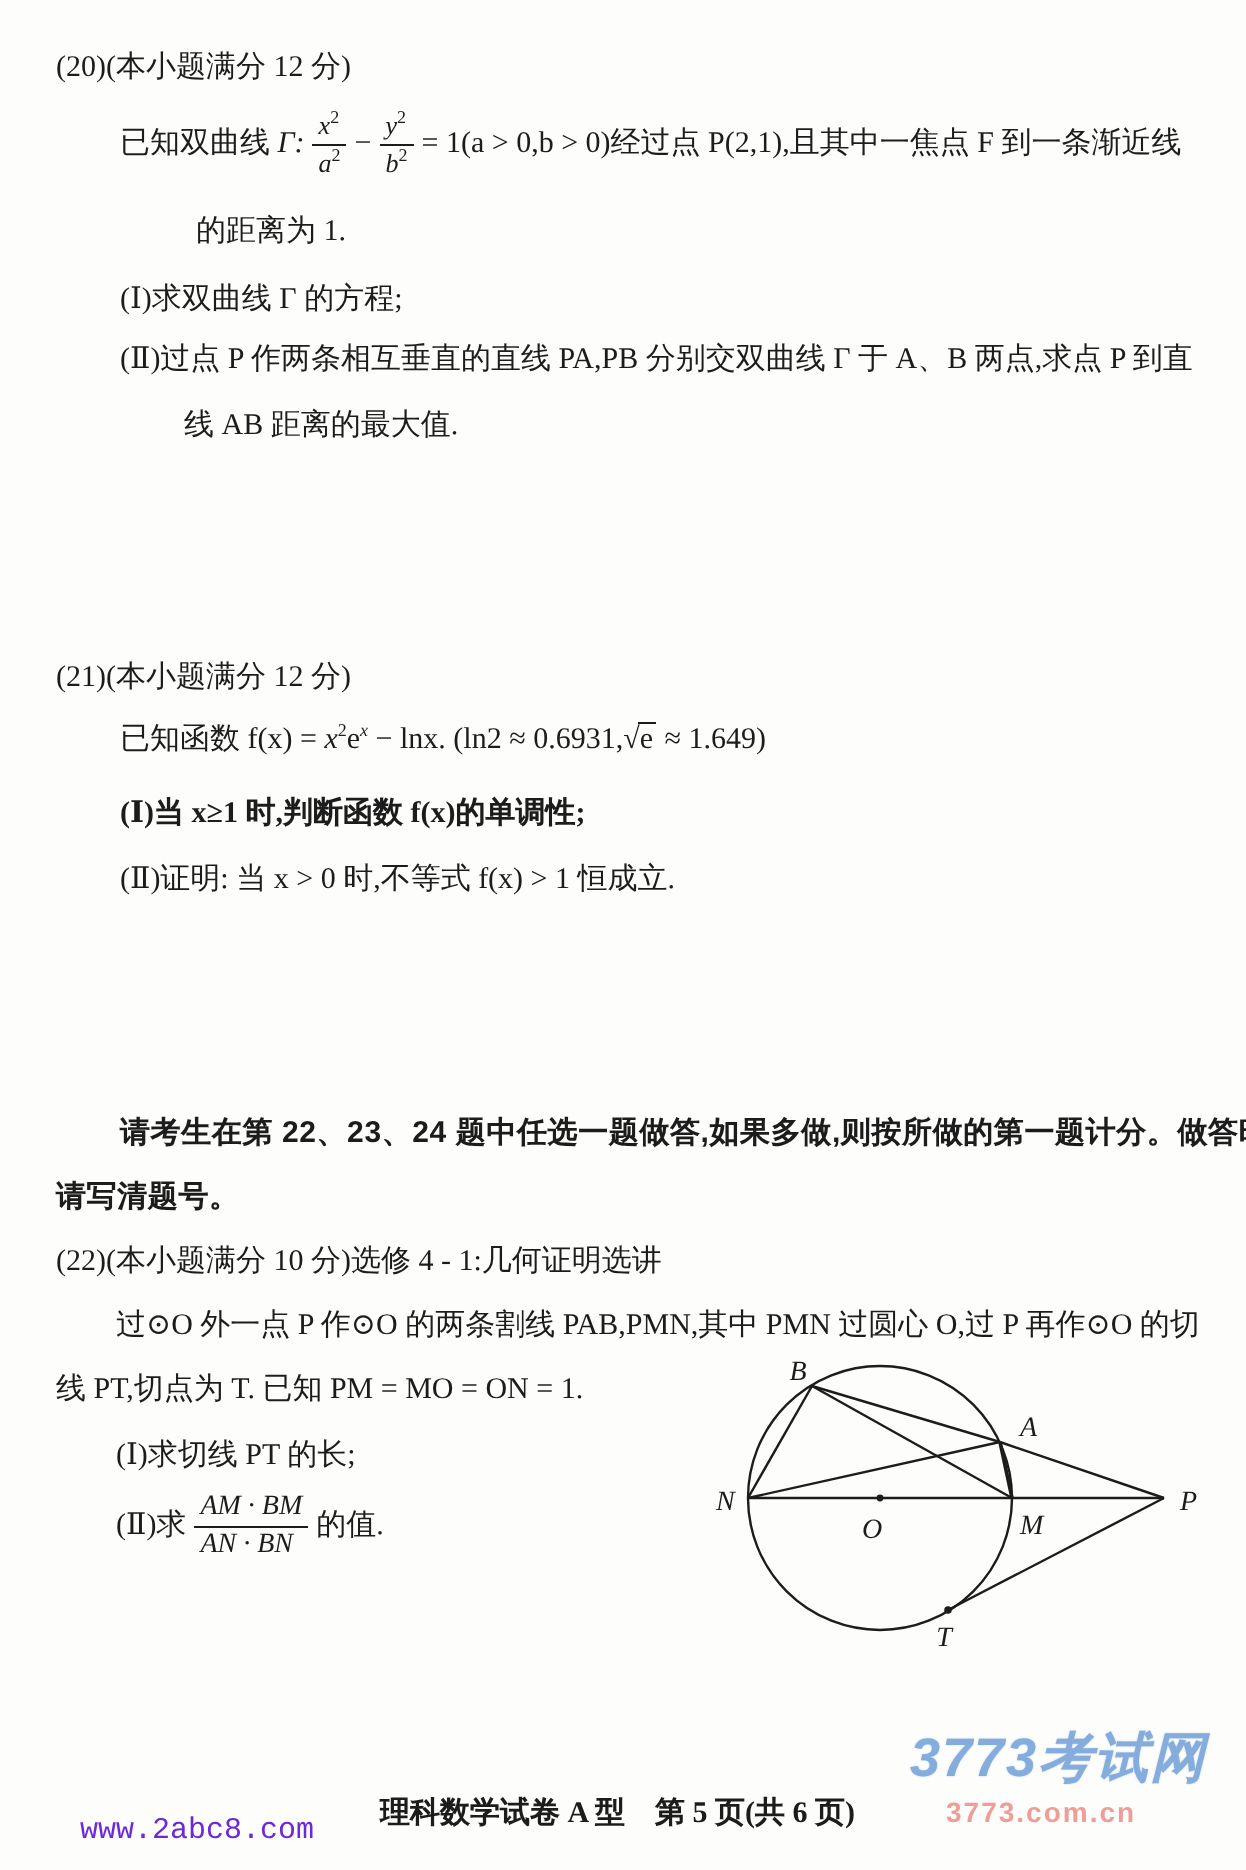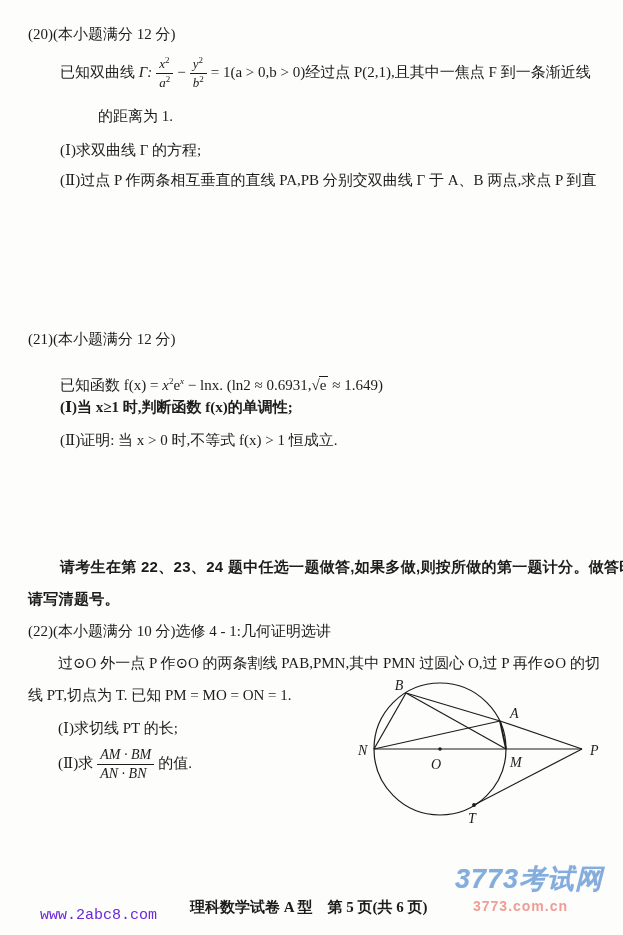--- a/index.html
+++ b/index.html
@@ -43,24 +43,25 @@
 
   <div class="abs" style="left:28px;top:24px;">(20)(本小题满分 12 分)</div>
 
   <div class="formula-row row46" style="left:60px;top:49px;">
     <span>已知双曲线 </span><span class="mi">Γ:</span><span class="frac"><span class="num"><span class="mi">x</span><sup class="exp">2</sup></span><span class="den"><span class="mi">a</span><sup class="exp">2</sup></span></span><span>−</span><span class="frac"><span class="num"><span class="mi">y</span><sup class="exp">2</sup></span><span class="den"><span class="mi">b</span><sup class="exp">2</sup></span></span><span>= 1(a &gt; 0,b &gt; 0)经过点 P(2,1),且其中一焦点 F 到一条渐近线</span>
   </div>
 
   <div class="abs" style="left:56px;top:106px;margin-left:42px;">的距离为 1.</div>
   <div class="abs" style="left:60px;top:140px;">(Ⅰ)求双曲线 Γ 的方程;</div>
   <div class="abs" style="left:60px;top:170px;">(Ⅱ)过点 P 作两条相互垂直的直线 PA,PB 分别交双曲线 Γ 于 A、B 两点,求点 P 到直</div>
+  <div class="abs" style="left:92px;top:203px;">线 AB 距离的最大值.</div>
 
   <div class="abs" style="left:28px;top:329px;">(21)(本小题满分 12 分)</div>
 
-  <div class="formula-row row26" style="left:60px;top:372px;">
+  <div class="formula-row row26" style="left:60px;top:357px;">
     <span>已知函数 f(x) = </span><span class="mi">x</span><sup class="exp">2</sup><span>e</span><sup class="exp mi">x</sup><span> − lnx. (ln2 ≈ 0.6931,</span><span class="sqrt"><span class="radsign">√</span><span class="radicand">e</span></span><span> ≈ 1.649)</span>
   </div>
 
   <div class="abs" style="left:60px;top:397px;font-weight:bold;">(Ⅰ)当 x≥1 时,判断函数 f(x)的单调性;</div>
   <div class="abs" style="left:60px;top:430px;">(Ⅱ)证明: 当 x &gt; 0 时,不等式 f(x) &gt; 1 恒成立.</div>
 
   <div class="abs bold-hei" style="left:60px;top:557px;">请考生在第 22、23、24 题中任选一题做答,如果多做,则按所做的第一题计分。做答时</div>
   <div class="abs bold-hei" style="left:28px;top:589px;">请写清题号。</div>
 
   <div class="abs" style="left:28px;top:621px;">(22)(本小题满分 10 分)选修 4 - 1:几何证明选讲</div>

